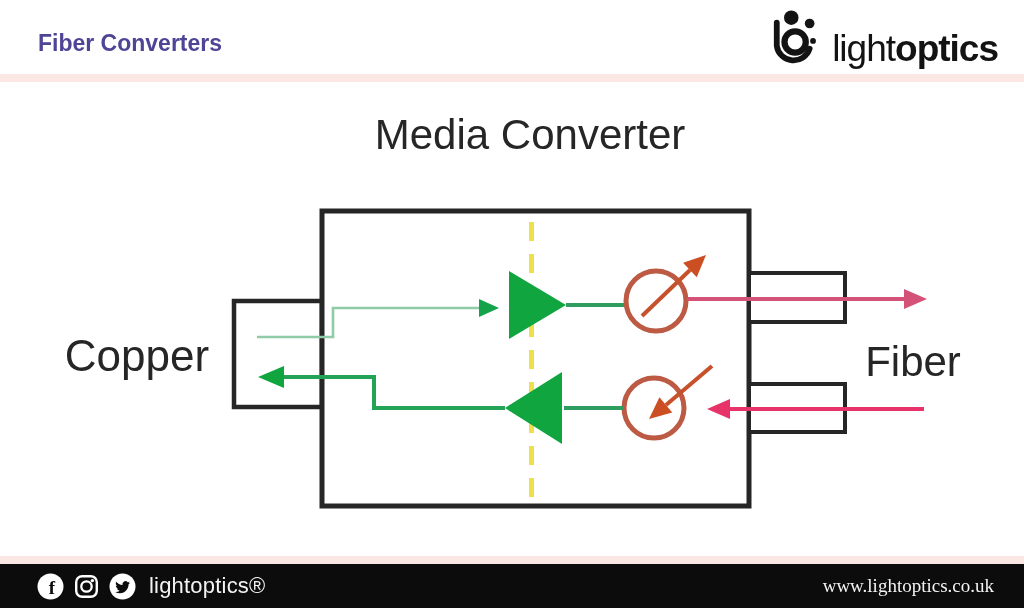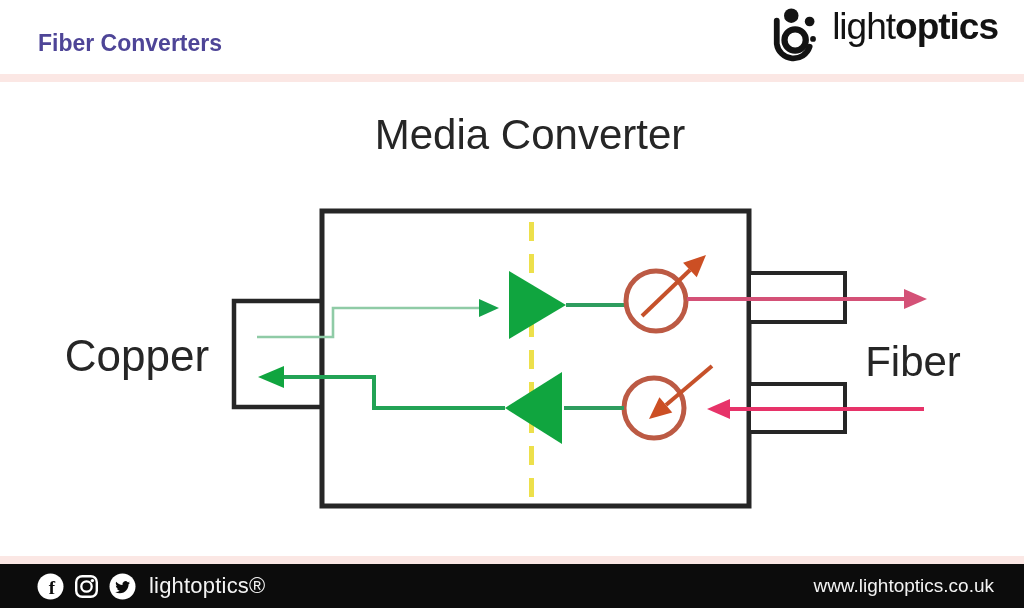--- a/index.html
+++ b/index.html
@@ -6,36 +6,36 @@
   .page{
     position:relative;width:1024px;height:608px;background:#ffffff;
     overflow:hidden;font-family:"Liberation Sans",sans-serif;
   }
   
   .header{position:absolute;left:0;top:0;width:1024px;height:74px;background:#fff;}
   .header-title{
     position:absolute;left:38px;top:30px;font-size:23px;font-weight:bold;
     color:#4e4597;letter-spacing:0;
   }
-  .brand{position:absolute;right:26px;top:6px;height:64px;display:flex;align-items:flex-start;}
+  .brand{position:absolute;right:26px;top:6px;height:64px;display:flex;align-items:flex-end;}
   .brand-text{font-size:37px;color:#131313;letter-spacing:-1px;margin-left:4px;}
   .brand-text .light{font-weight:400;}
   .brand-text .bold{font-weight:700;}
   .divider-top{position:absolute;left:0;top:74px;width:1024px;height:8px;background:#fbe7e4;}
   
   .diagram-svg{position:absolute;left:0;top:0;width:1024px;height:608px;}
   .diag-label{font-family:"Liberation Sans",sans-serif;fill:#262626;}
   
   .footer-pink{position:absolute;left:0;top:556px;width:1024px;height:8px;background:#fbe7e4;}
   .footer{position:absolute;left:0;top:564px;width:1024px;height:44px;background:#0c0c0c;
     display:flex;align-items:center;}
   .social{display:flex;align-items:center;gap:9px;margin-left:37px;}
   .social svg{display:block;}
   .footer-brand{color:#f3f3f3;font-size:22px;margin-left:13px;letter-spacing:0.2px;}
-  .footer-url{color:#f3f3f3;font-size:19px;margin-left:auto;margin-right:30px;}
+  .footer-url{color:#f3f3f3;font-size:19px;margin-left:auto;margin-right:30px;font-family:Liberation Serif, serif;}
 </style>
 </head>
 <body>
 
 <div class="page">
 
   <div class="header">
     <div class="header-title">Fiber Converters</div>
 
     <div class="brand">

